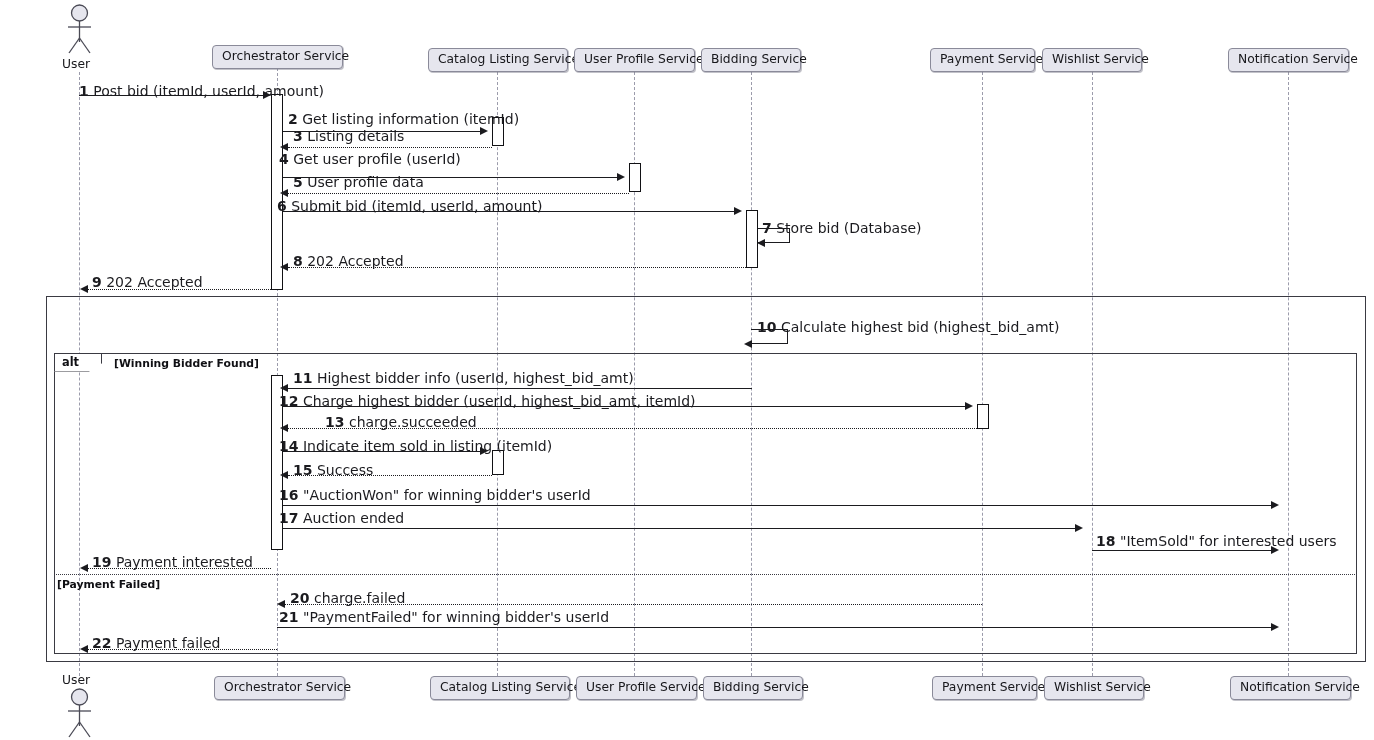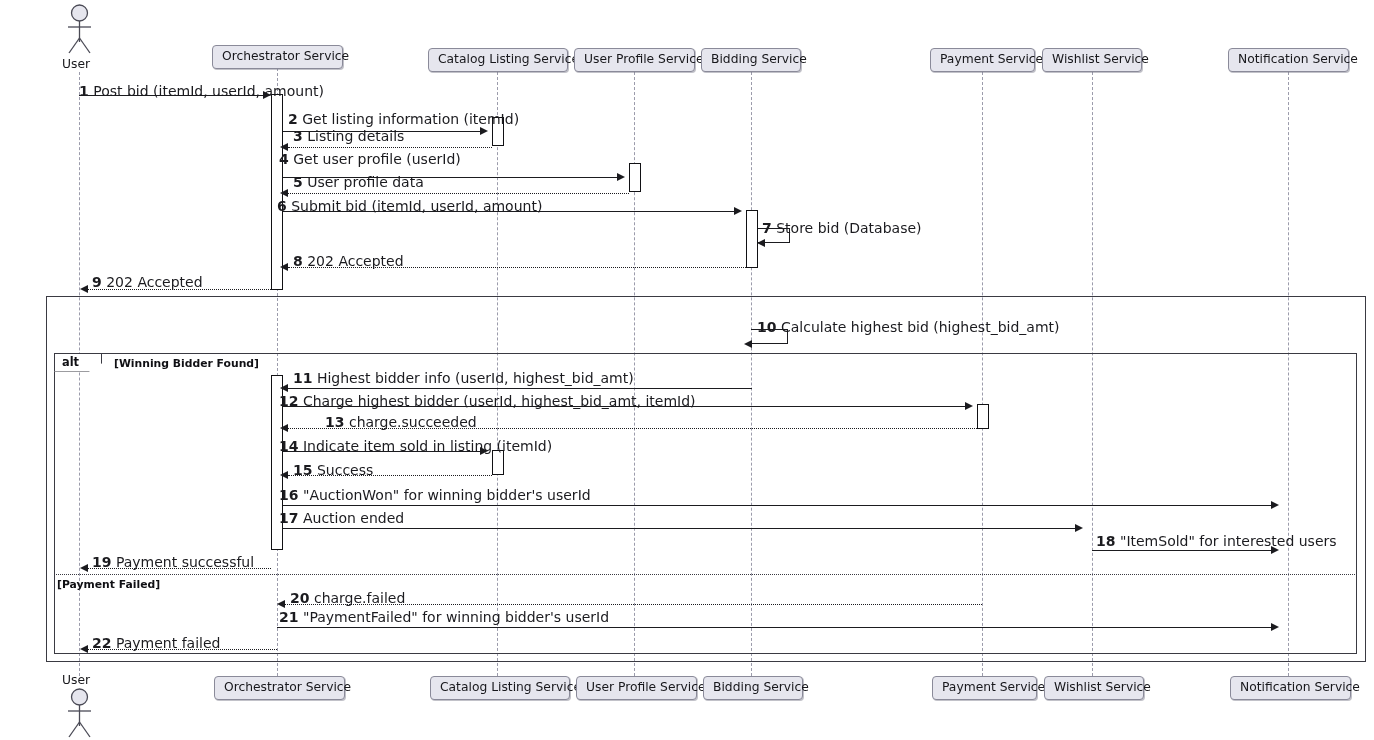--- a/index.html
+++ b/index.html
@@ -207,21 +207,21 @@
   <div class="arrowhead right" style="left:1271px;top:545.5px;"></div>
   <div class="mlabel" style="left:1096px;top:534px;">
     <b>18</b>
     <span>"ItemSold" for interested users</span>
   </div>
 
   <div class="msg dotted" style="left:88px;top:568px;width:183px;"></div>
   <div class="arrowhead left" style="left:80px;top:563.5px;"></div>
   <div class="mlabel" style="left:92px;top:555px;">
     <b>19</b>
-    <span>Payment successful</span>
+    <span>Payment interested</span>
   </div>
 
   <div class="msg dotted" style="left:285px;top:604px;width:697px;"></div>
   <div class="arrowhead left" style="left:277px;top:599.5px;"></div>
   <div class="mlabel" style="left:290px;top:591px;">
     <b>20</b>
     <span>charge.failed</span>
   </div>
 
   <div class="msg solid" style="left:277px;top:627px;width:994px;"></div>

